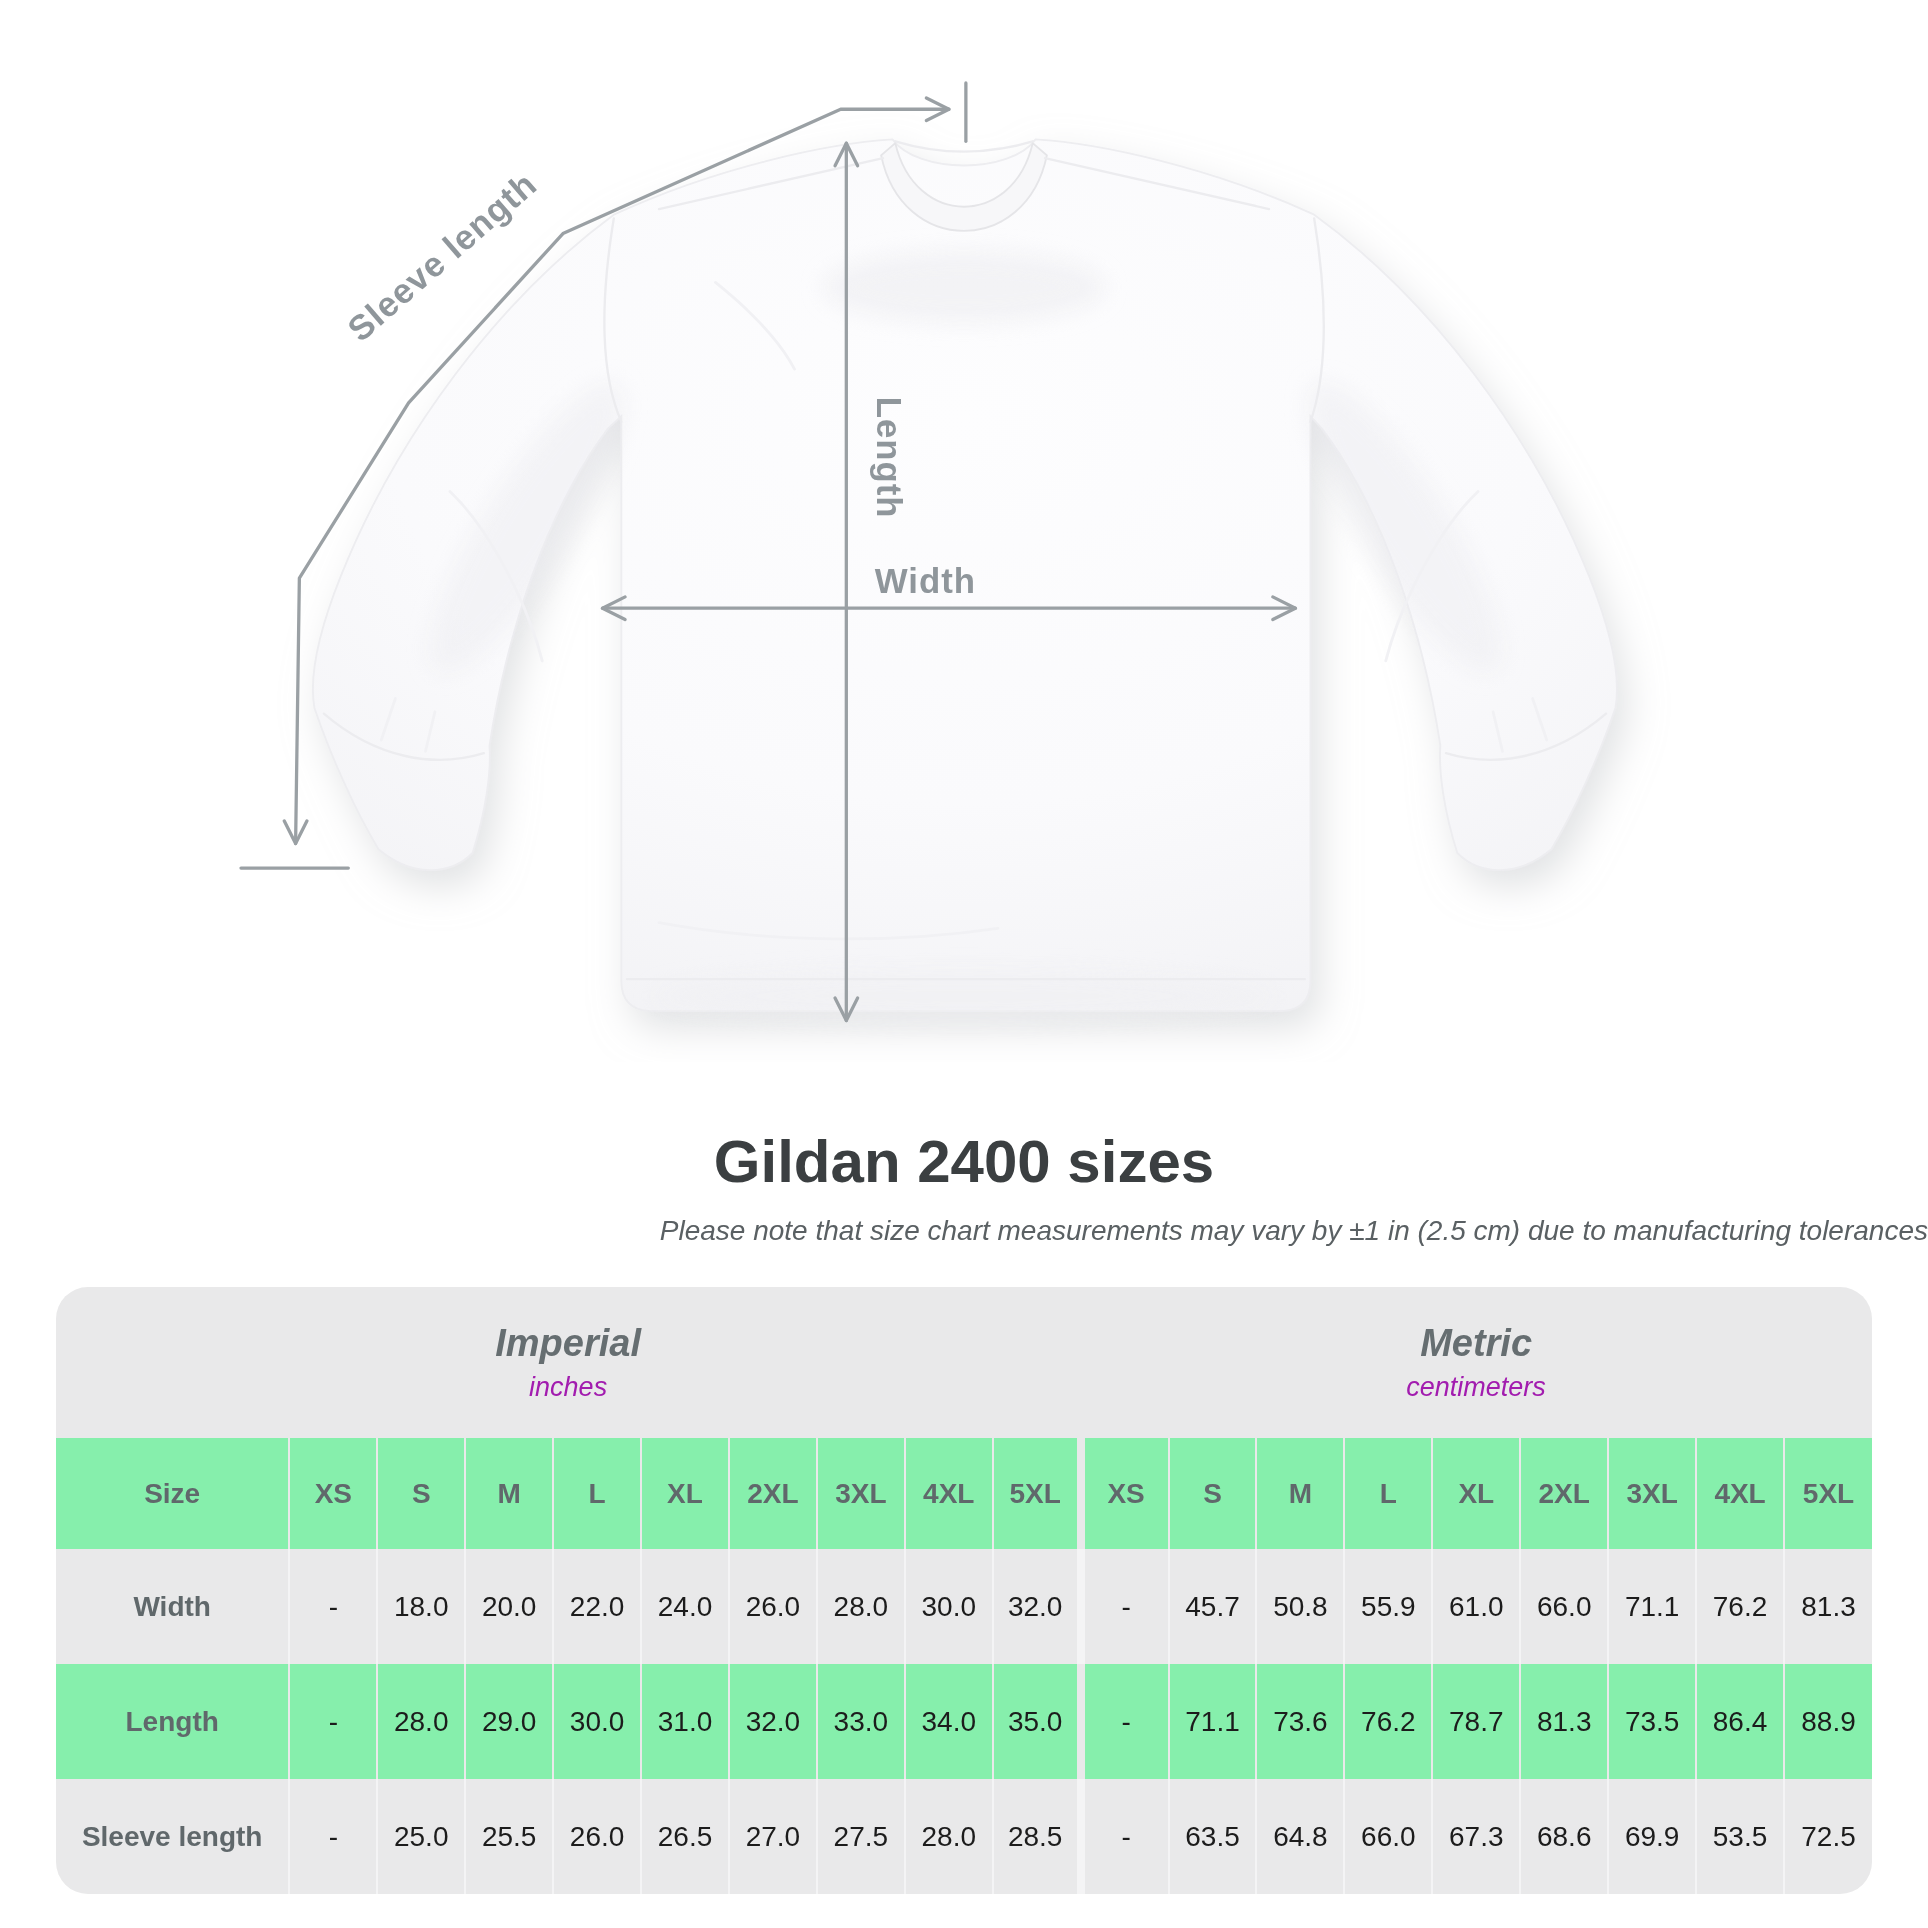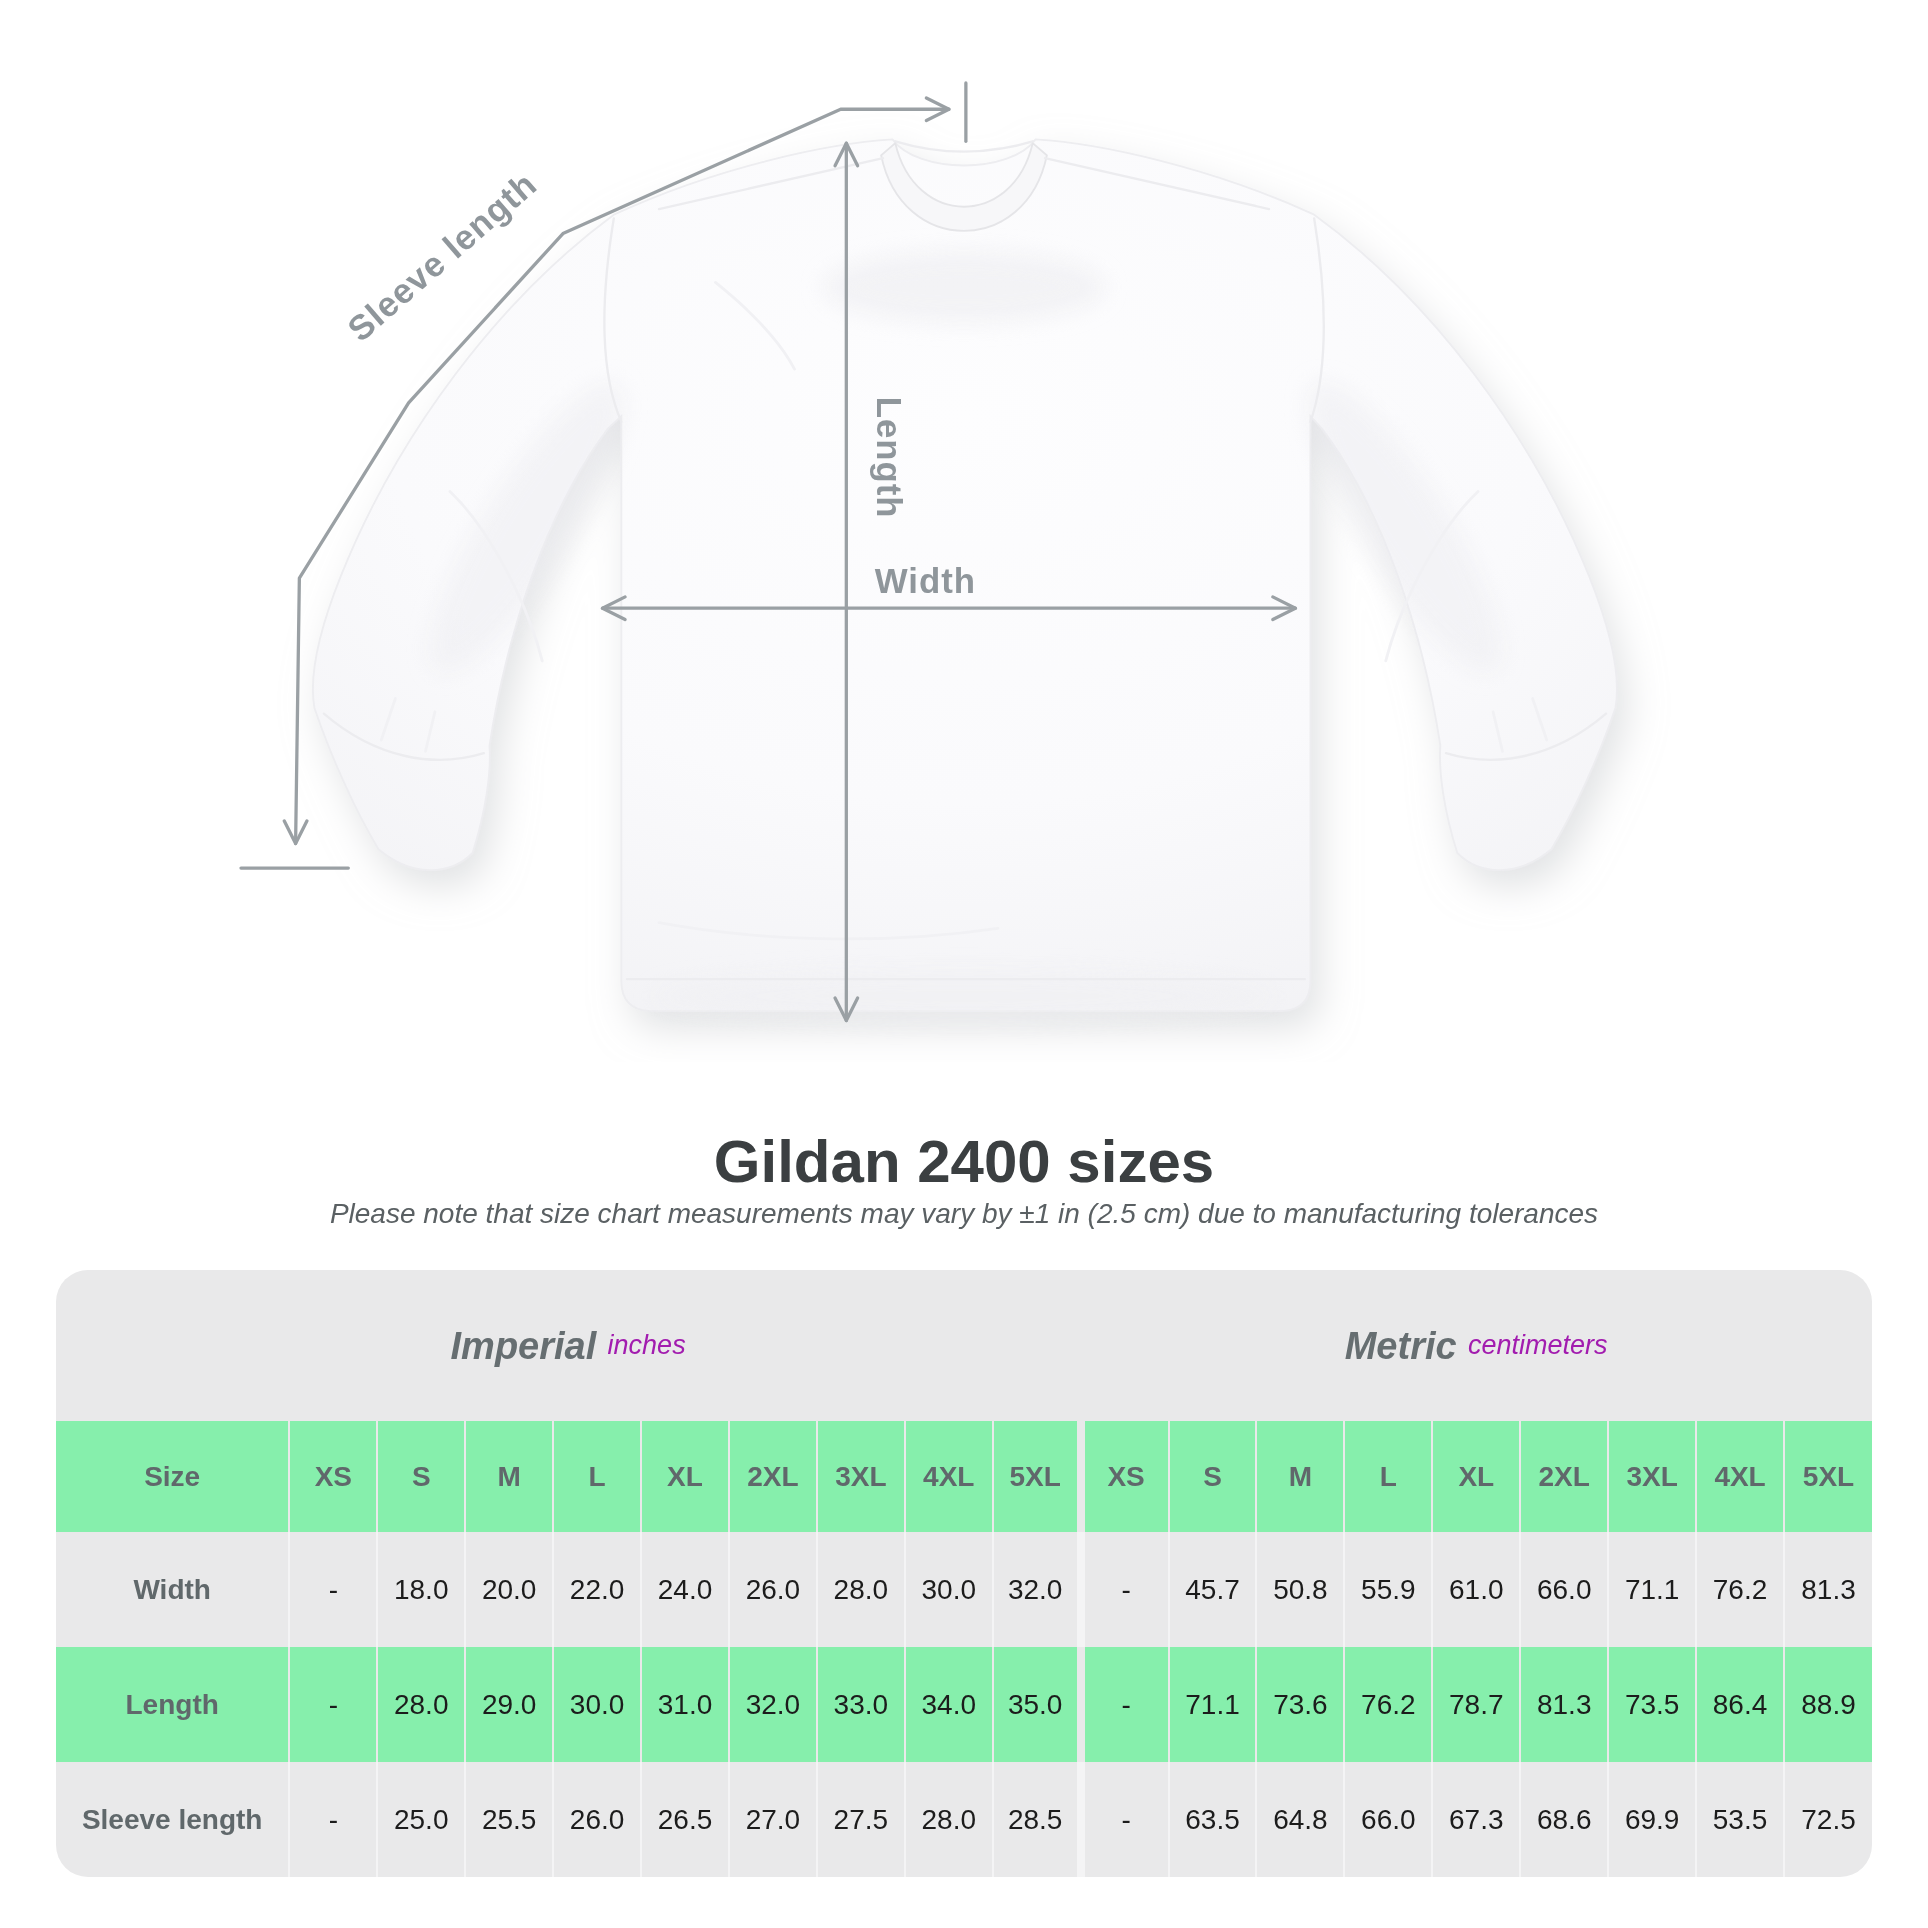--- a/index.html
+++ b/index.html
@@ -12,29 +12,29 @@
   .meas{stroke:#9aa0a4;stroke-width:3.5;fill:none;stroke-linecap:round;stroke-linejoin:round;}
   .meas-label{fill:#8f969b;font-weight:bold;font-size:37px;letter-spacing:1px;}
   .seam{stroke:#ececef;stroke-width:2.5;fill:none;stroke-linecap:round;}
   .wrinkle{stroke:#f1f1f4;stroke-width:3;fill:none;stroke-linecap:round;}
   
   #title{
     margin:70px 0 0;text-align:center;font-size:60px;line-height:1;
     font-weight:bold;color:#3b3f41;
   }
   #subtitle{
-    margin:8px 0 0;text-align:center;font-style:italic;
+    margin:25px 0 0;text-align:right;font-style:italic;
     font-size:28px;line-height:1;color:#5a6063;
   }
   
   #card{
     margin:42px 56px 0;border-radius:32px;overflow:hidden;background:#ffffff;
   }
   #band{height:151px;background:#e9e9ea;display:flex;}
-  .band-group{display:flex;flex-direction:row;align-items:center;justify-content:center;gap:11.3px;}
+  .band-group{display:flex;flex-direction:column;align-items:center;justify-content:center;gap:11.3px;}
   .band-group.imp{width:56.4%;}
   .band-group.met{width:43.6%;}
   .band-title{font-size:38px;font-weight:bold;font-style:italic;color:#666e71;line-height:1;}
   .band-sub{font-size:27px;font-style:italic;color:#a21caf;line-height:1;}
   table#sizes{width:100%;border-collapse:collapse;table-layout:fixed;}
   #sizes td{
     text-align:center;vertical-align:middle;font-size:28px;line-height:1;
     border-left:2.8px solid transparent;padding:0;
   }
   #sizes col.c-label{width:12.85%;}

